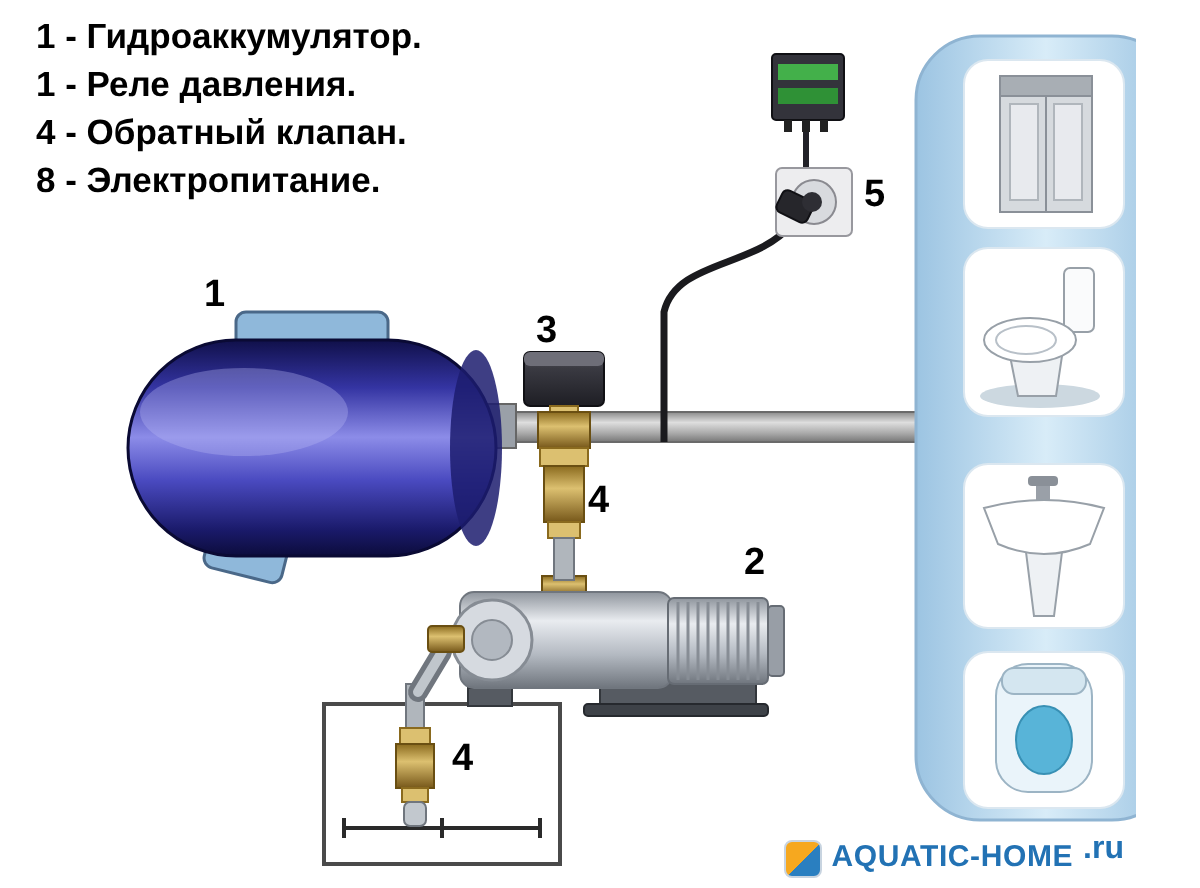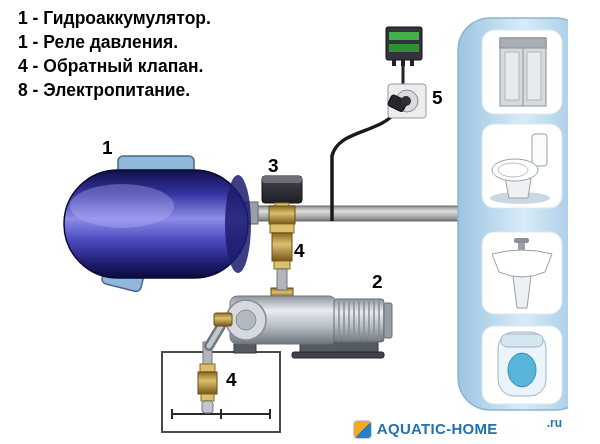--- a/index.html
+++ b/index.html
@@ -13,21 +13,21 @@
   .co-tank  { left:102px; top:138px; }
   .co-relay { left:268px; top:156px; }
   .co-valve-top { left:294px; top:241px; }
   .co-pump  { left:372px; top:272px; }
   .co-power { left:432px; top:88px; }
   .co-valve-bottom { left:226px; top:370px; }
   .watermark { position:absolute; right:6px; bottom:5px; display:flex; gap:5px; }
   .wm-logo { width:19px; height:19px; border-radius:4px; border:1px solid #c8d4e0;
              background:linear-gradient(135deg,#f6a81f 0 52%,#2a7fc0 52% 100%); }
   .wm-text { font-size:15px; font-weight:700; color:#2272b4; letter-spacing:.3px; }
-  .wm-tld  { font-size:12px; font-weight:700; color:#2272b4; position:relative; top:-4px;margin-left:44px; }
+  .wm-tld  { font-size:16px; font-weight:700; color:#2272b4; position:relative; top:-4px; }
 </style>
 </head>
 <body>
 
 <div class="stage">
 
   <svg class="diagram-svg" width="600" height="444" viewBox="0 0 600 444">
     <defs>
       <linearGradient id="tankGrad" x1="0" y1="0" x2="0" y2="1">
         <stop offset="0" stop-color="#10104a"></stop>

